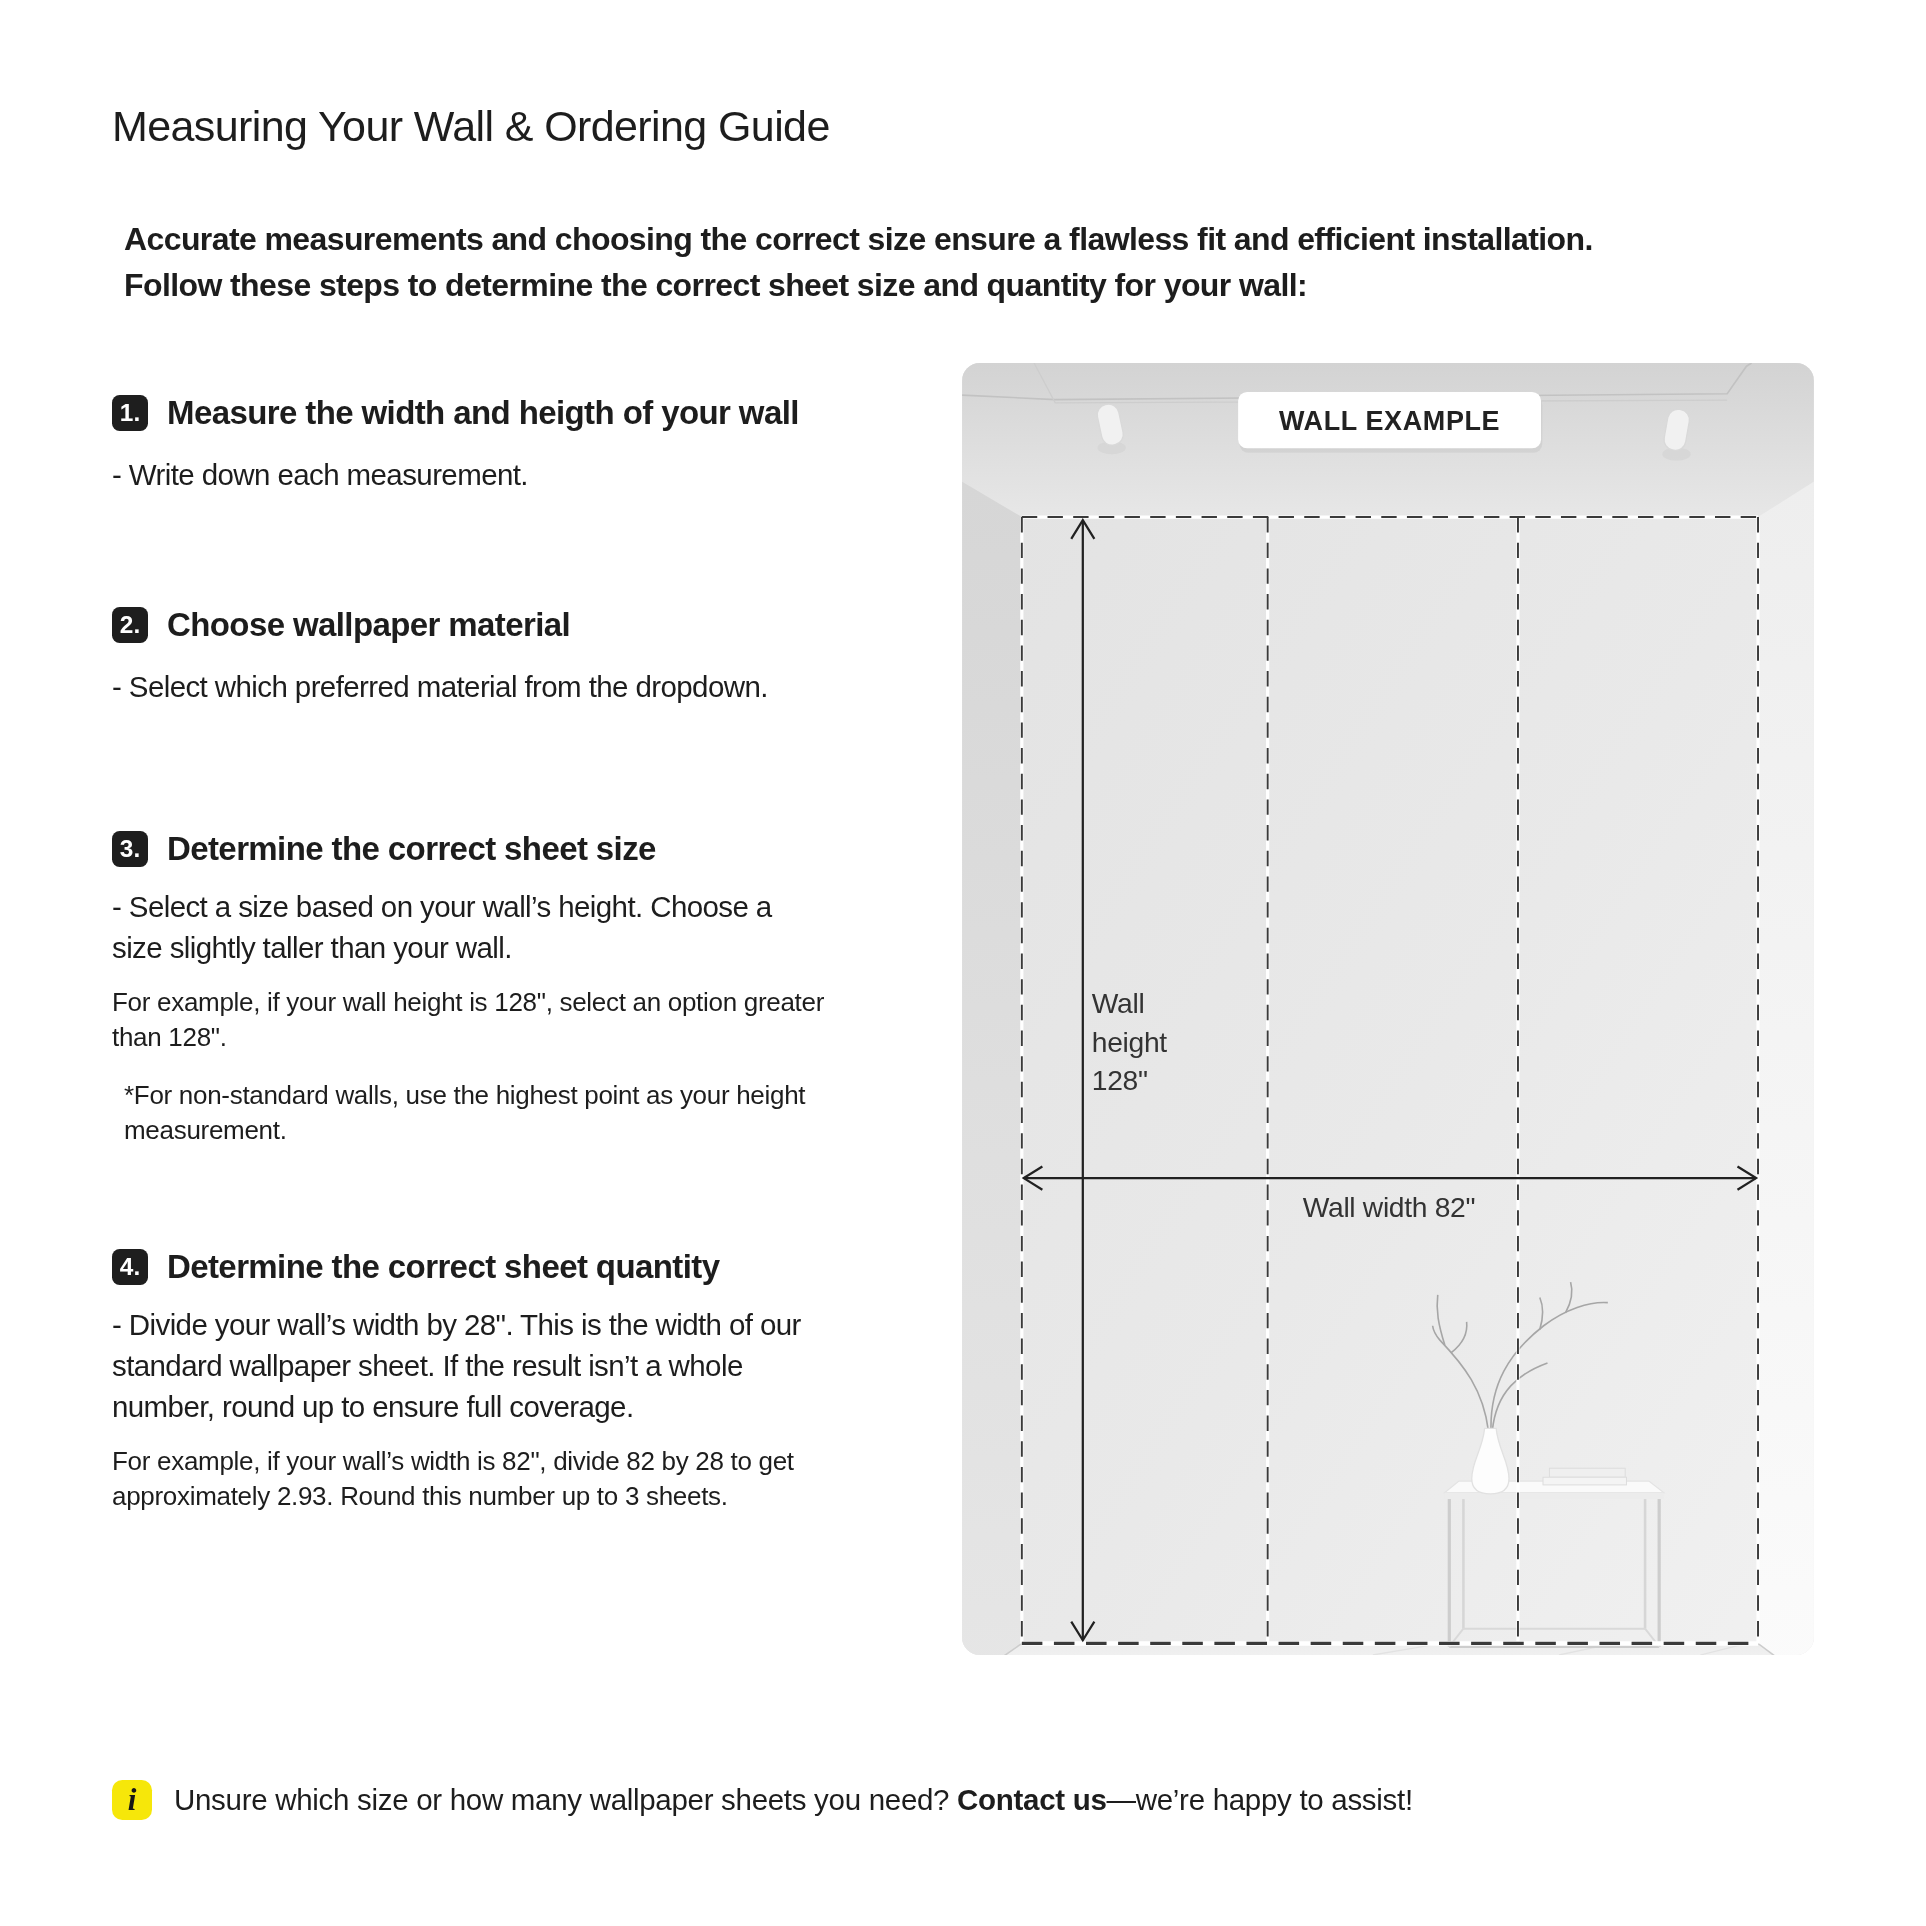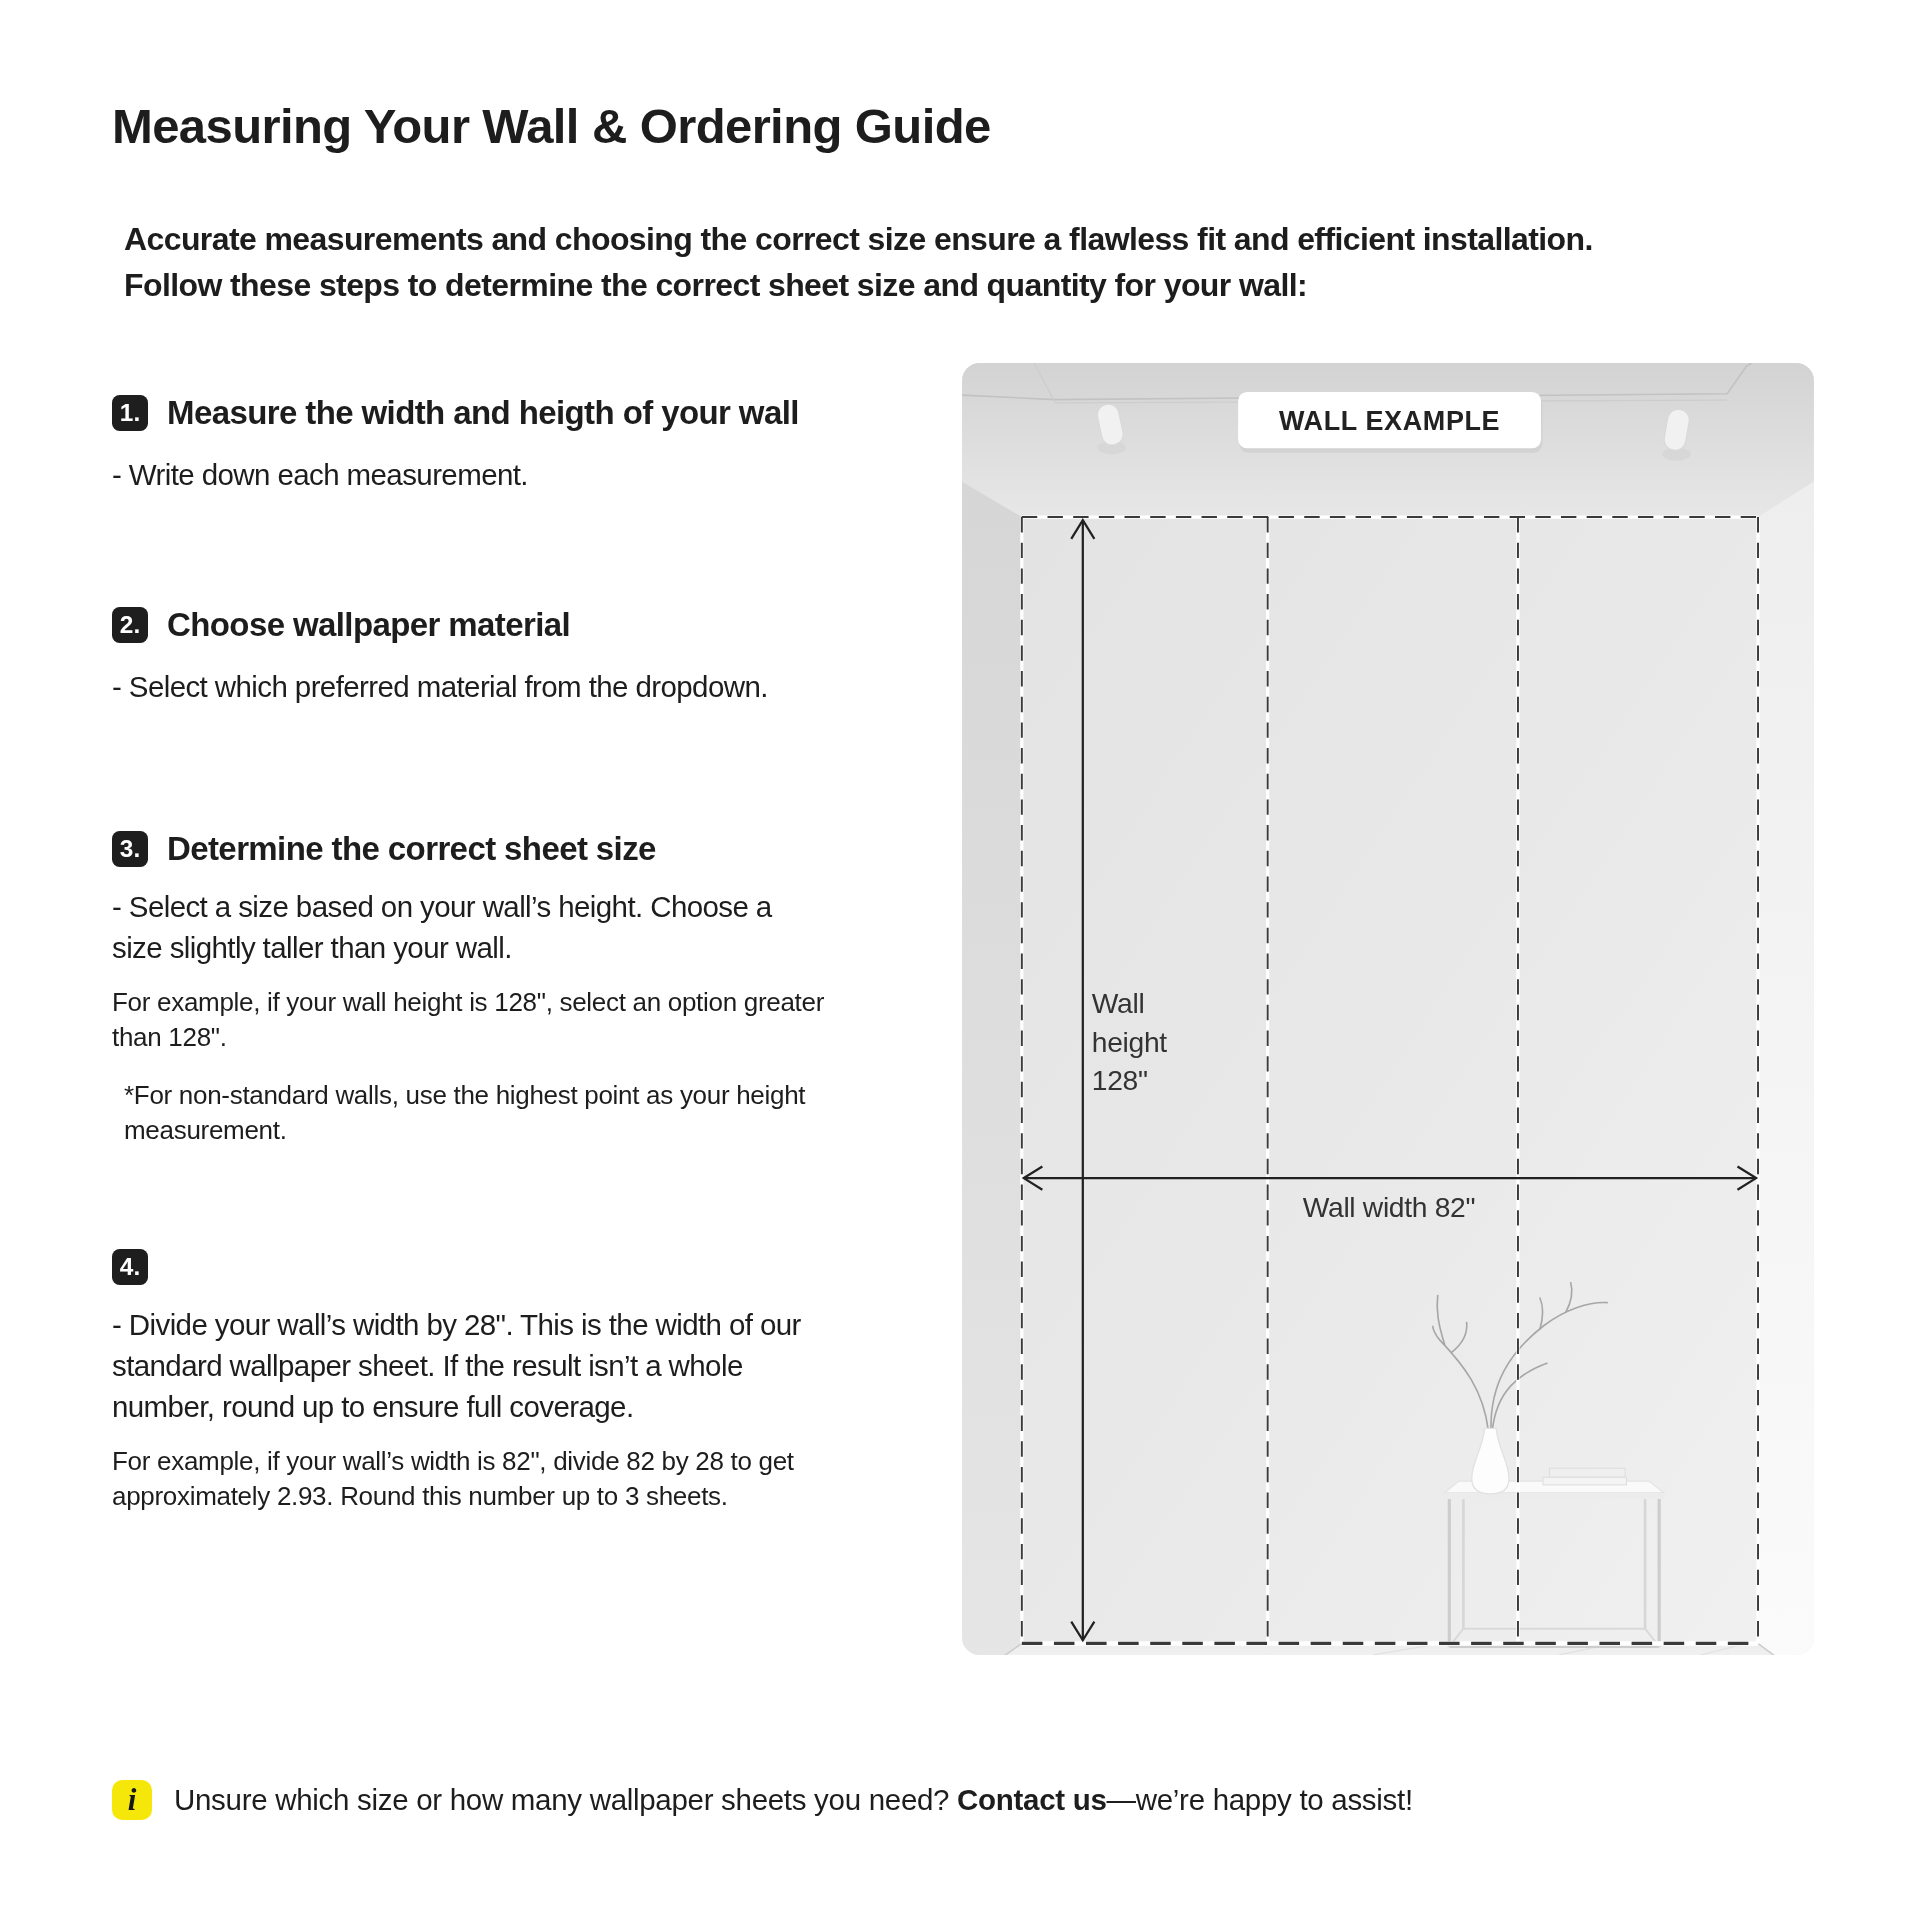--- a/index.html
+++ b/index.html
@@ -2,21 +2,21 @@
 <html style="font-size:10.3px"><head>
 <meta charset="utf-8">
 <style>
   html,body{margin:0;padding:0;}
   body{
     width:1926px;height:1926px;background:#ffffff;position:relative;
     font-family:"Liberation Sans", sans-serif;color:#1d1d1d;
   }
   .page-title{
     position:absolute;left:112px;top:95px;margin:0;
-    font-size:49px;font-weight:bold;letter-spacing:-0.6px;line-height:62px;
+    font-size:43px;font-weight:normal;letter-spacing:-0.6px;line-height:62px;
   }
   .intro{
     position:absolute;left:112px;top:204px;margin:12px;width:1734px;
     font-size:32px;font-weight:bold;letter-spacing:-0.6px;line-height:46px;
     white-space:pre-line;
   }
   .step{position:absolute;left:112px;width:899px;}
   .step-head{display:flex;align-items:center;gap:19px;}
   .num-badge{
     width:36px;height:36px;border-radius:7.7px;background:#1e1e1e;color:#ffffff;
@@ -80,20 +80,21 @@
 size slightly taller than your wall.</p>
   <p class="step-example">For example, if your wall height is 128", select an option greater
 than 128".</p>
   <p class="step-footnote">*For non-standard walls, use the highest point as your height
 measurement.</p>
 </section>
 
 <section class="step" style="top:1249px">
   <div class="step-head">
     <span class="num-badge">4.</span>
+    <h2 class="step-title">Determine the correct sheet quantity</h2>
   </div>
   <p class="step-body tight">- Divide your wall’s width by 28". This is the width of our
 standard wallpaper sheet. If the result isn’t a whole
 number, round up to ensure full coverage.</p>
   <p class="step-example">For example, if your wall’s width is 82", divide 82 by 28 to get
 approximately 2.93. Round this number up to 3 sheets.</p>
 </section>
 
 <figure class="photo">
   <svg viewBox="0 0 1327 2013" xmlns="http://www.w3.org/2000/svg">

